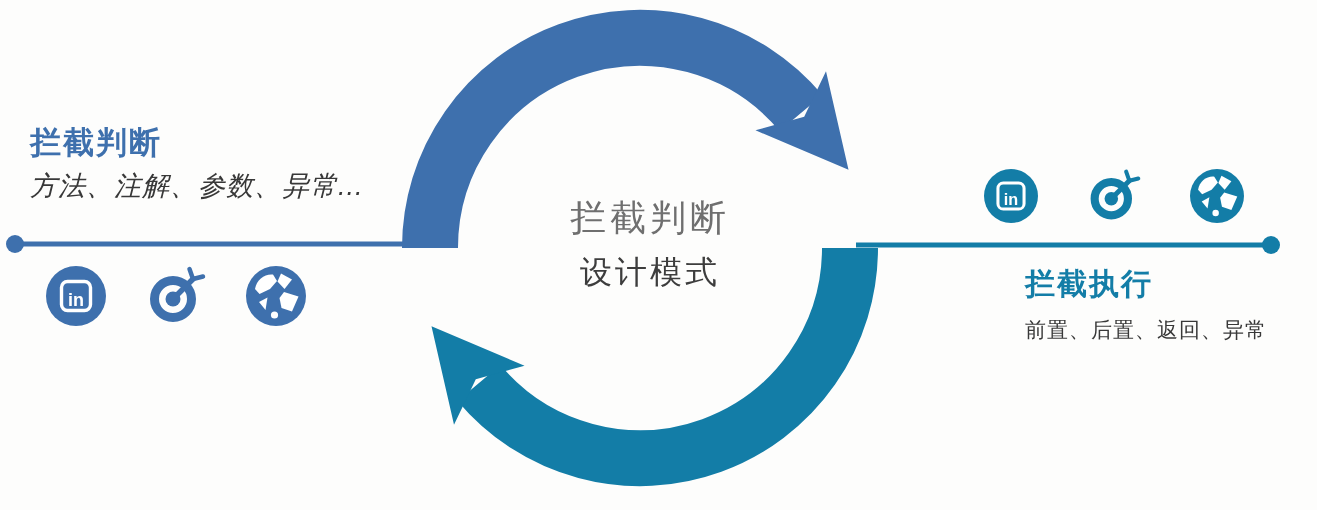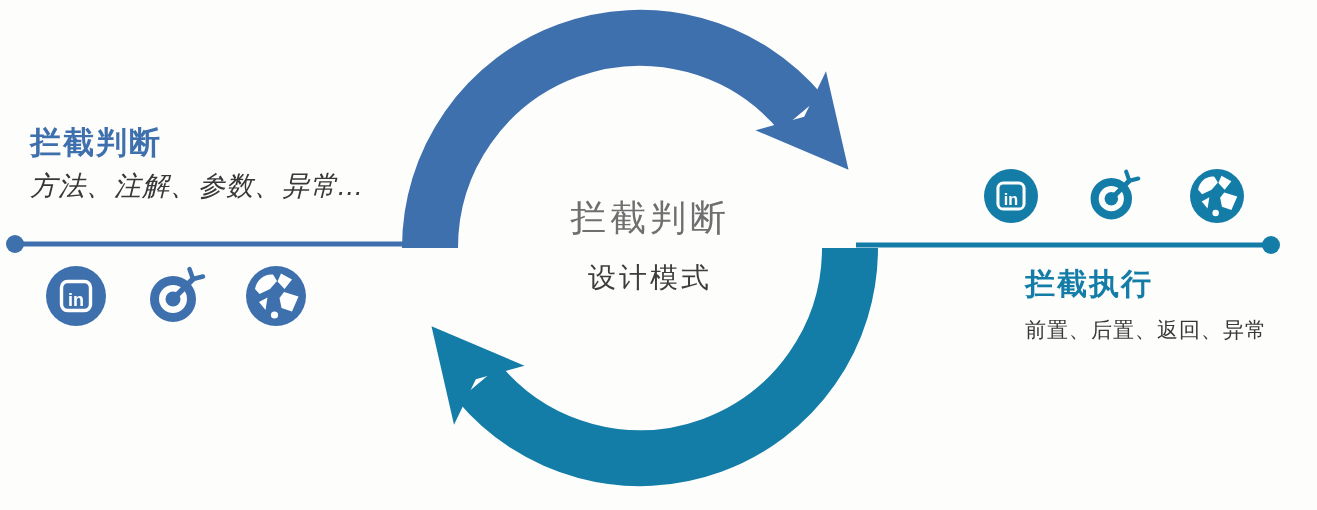--- a/index.html
+++ b/index.html
@@ -51,22 +51,22 @@
   .center-block{
     position:absolute;left:440px;top:194px;width:420px;
     text-align:center;
   }
   .center-title{
     font-family:"Liberation Serif","DejaVu Serif",serif;
     font-size:36px;color:var(--center-title-gray);
     letter-spacing:4px;white-space:nowrap;
   }
   .center-subtitle{
-    margin-top:16px;
-    font-size:28px;color:var(--center-subtitle-dark);
+    margin-top:8px;
+    font-size:32px;color:var(--center-subtitle-dark);
     letter-spacing:3px;white-space:nowrap;
   }
   .icon-row{position:absolute;display:flex;}
   .icon-row-left{left:46px;top:266px;gap:40px;}
   .icon-row-right{left:984px;top:169px;gap:49px;}
   .icon-row-left svg{width:60px;height:60px;}
   .icon-row-right svg{width:54px;height:54px;}
   .li-label{
     font-family:"Liberation Sans",sans-serif;
     font-weight:bold;

